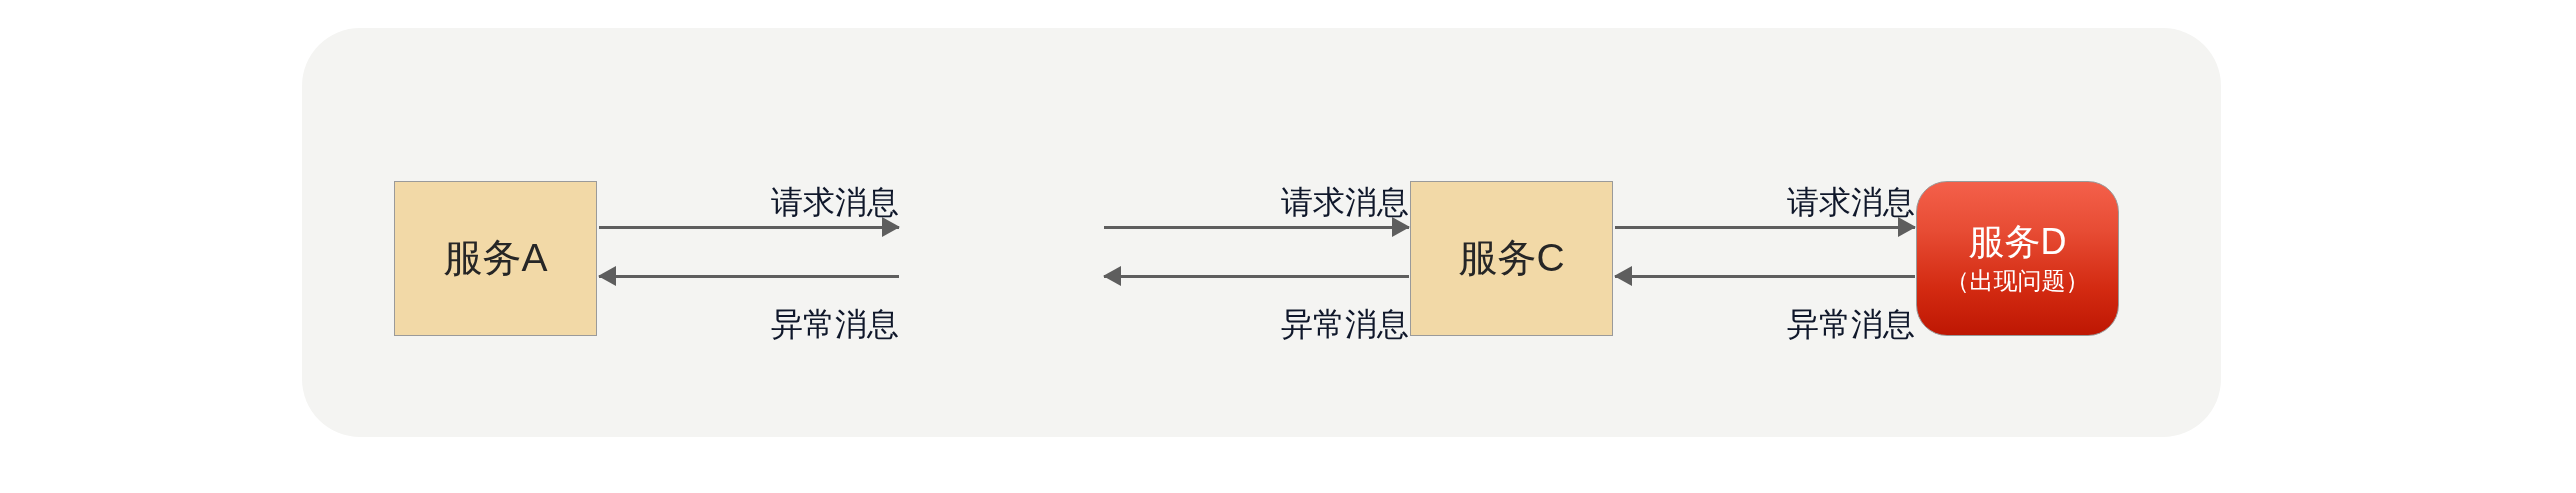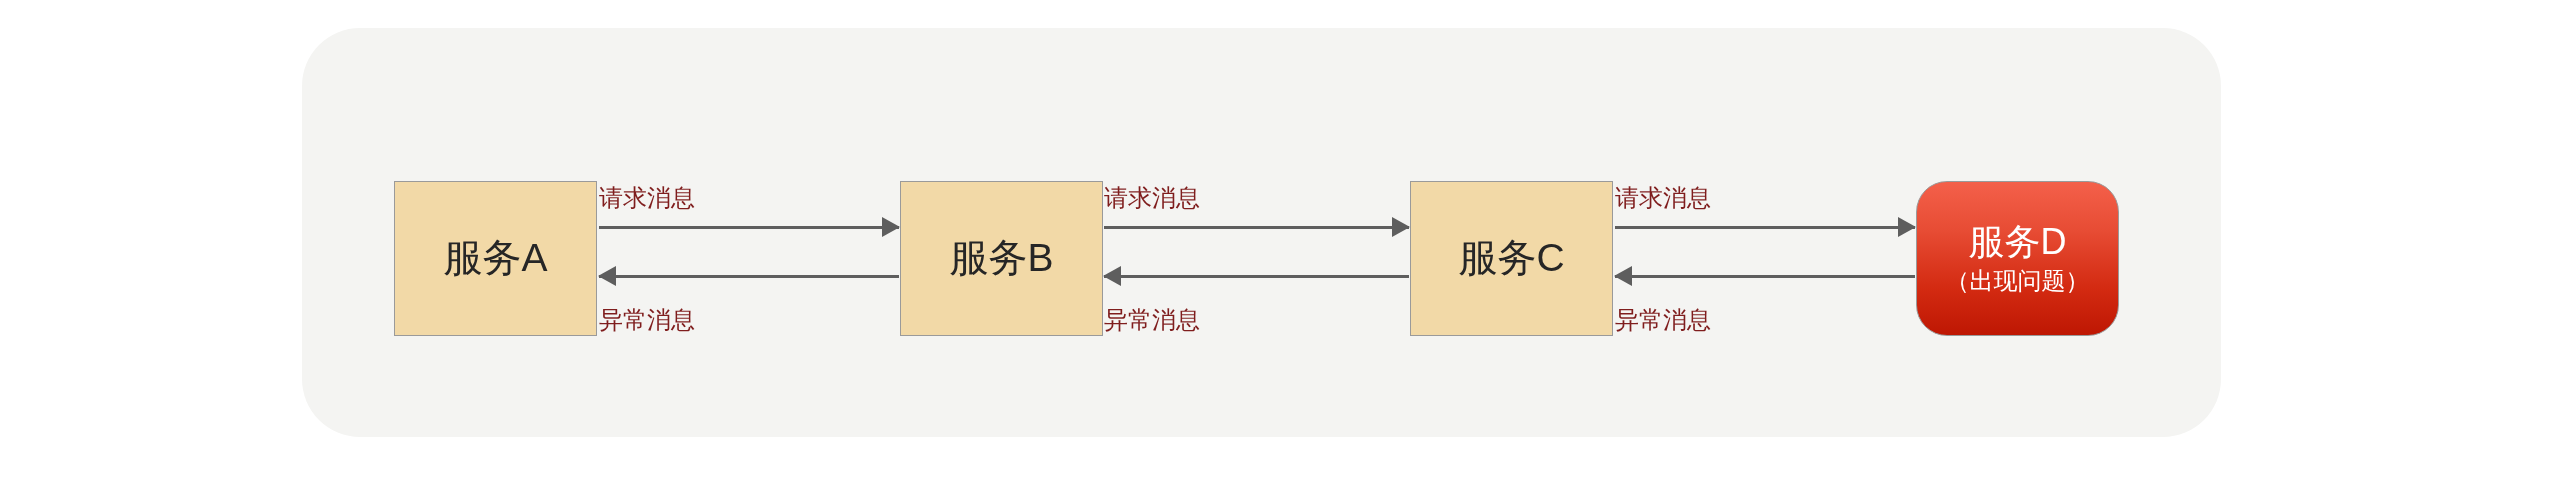--- a/index.html
+++ b/index.html
@@ -116,43 +116,40 @@
     left: -1.2px;
     top: 85px;
     border-right: 18px solid #5e5e5e;
   }
 
   
   .edge-label {
     position: absolute;
     left: 0;
     right: 0;
-    text-align: left;
-    color: #7f1d1d;
-    font-size: 24px;
+    text-align: right;
+    color: #0f172a;
+    font-size: 32px;
     line-height: 1;
     white-space: nowrap;
   }
   .edge-label.above { top: 4.8px; }
   .edge-label.below { top: 111px; margin-top: 16px; }
 </style>
 </head>
 <body>
 
 <div id="stage">
 
   <div id="panel"></div>
 
   <div class="node normal" id="node-a">
     <div class="node-title">服务A</div>
   </div>
 
-  <div class="node normal" id="node-b">
-    <div class="node-title">服务B</div>
-  </div>
 
   <div class="node normal" id="node-c">
     <div class="node-title">服务C</div>
   </div>
 
   <div class="node fault" id="node-d">
     <div class="node-title">服务D</div>
     <div class="node-subtitle">（出现问题）</div>
   </div>
 

